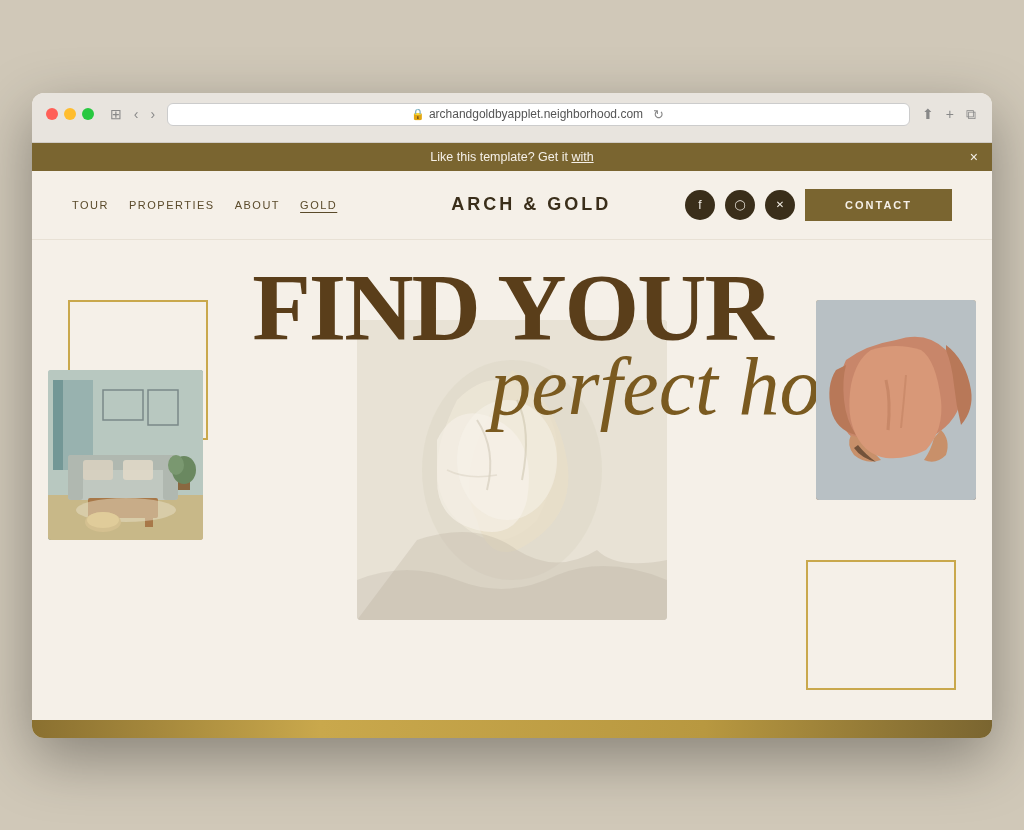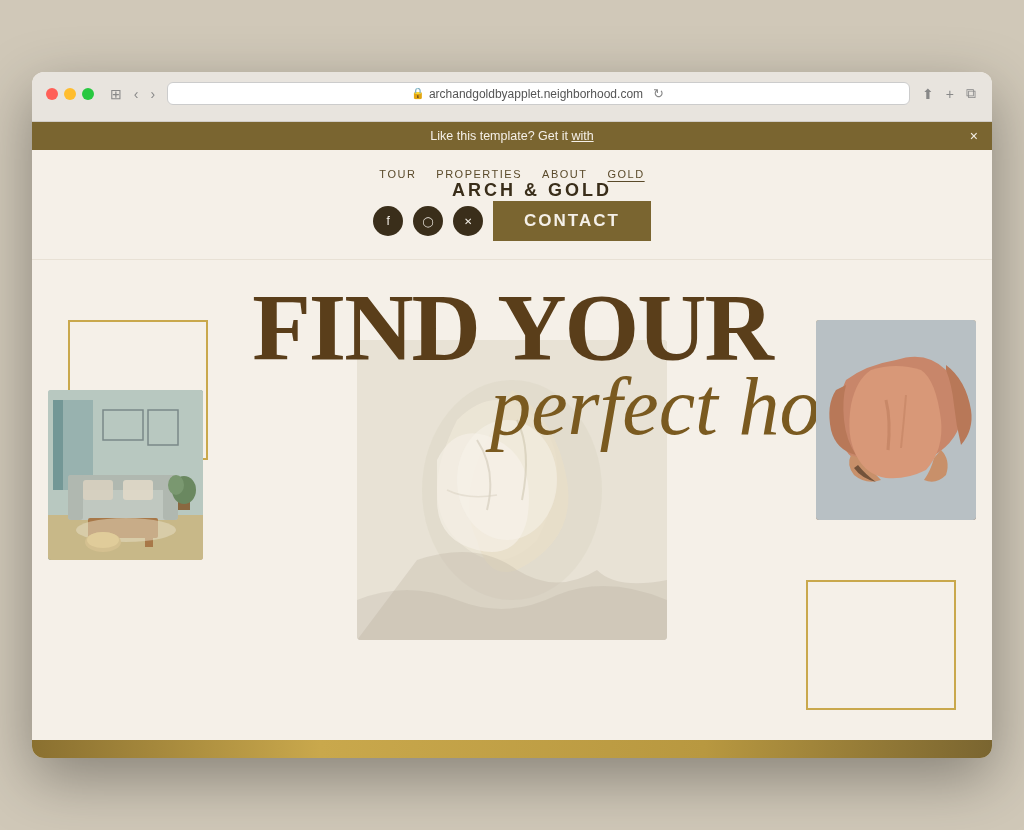--- a/index.html
+++ b/index.html
@@ -118,21 +118,20 @@
     }
 
     
     .site-header {
       background: #f5f0e8;
       padding: 18px 40px;
       display: flex;
       align-items: center;
       justify-content: space-between;
       border-bottom: 1px solid rgba(120,100,50,0.1);
-      flex-direction: column;
     }
 
     .nav-links {
       display: flex;
       gap: 20px;
       font-size: 11px;
       letter-spacing: 1.5px;
       color: #5a4a2a;
       font-weight: 500;
     }
@@ -171,22 +170,22 @@
       justify-content: center;
       color: #f5f0e8;
       font-size: 12px;
       cursor: pointer;
     }
 
     .contact-btn {
       background: #7a6530;
       color: #f5f0e8;
       border: none;
-      padding: 10px 31px;
-      font-size: 17px;
+      padding: 10px 40px;
+      font-size: 11px;
       letter-spacing: 2px;
       font-weight: 600;
       cursor: pointer;
       text-transform: uppercase;
     }
 
     
     .hero-section {
       background: #f5f0e8;
       position: relative;

